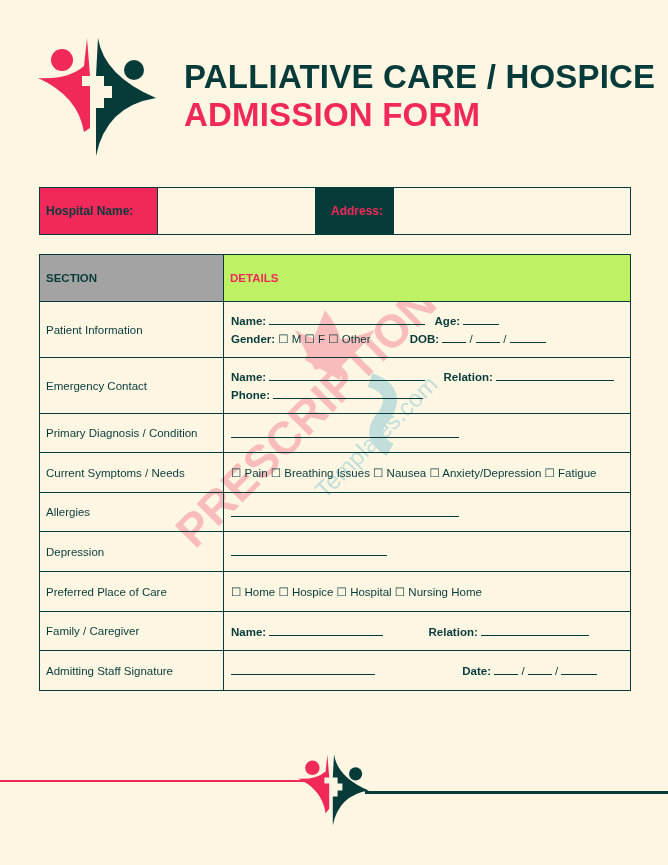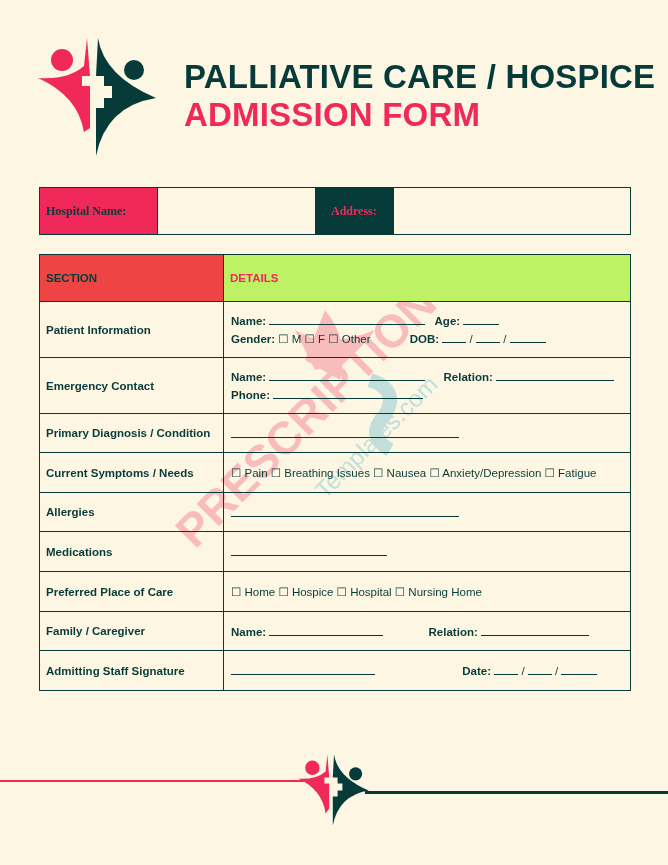--- a/index.html
+++ b/index.html
@@ -6,32 +6,32 @@
   body {
     width:668px; height:865px; background:#fdf6e3; position:relative; overflow:hidden;
     font-family: "Liberation Sans", sans-serif; color:#073b3a;
   }
   .logo { position:absolute; left:38px; top:36px; width:120px; height:122px; }
   .title { position:absolute; left:164px; top:58px; font-weight:bold; letter-spacing:0.2px;margin-left:20px; }
   .title .l1 { font-size:33px; color:#073b3a; line-height:38px; white-space:nowrap; }
   .title .l2 { font-size:33px; color:#f0295a; line-height:38px; white-space:nowrap; }
 
   .hosp { position:absolute; left:39px; top:187px; width:590px; height:46px; border:1.5px solid #073b3a; display:flex; }
-  .hosp .cell { height:100%; display:flex; align-items:center; box-sizing:border-box;font-family:Liberation Serif, serif; }
+  .hosp .cell { height:100%; display:flex; align-items:center; box-sizing:border-box; }
   .hosp .lbl1 { width:118px; background:#f0295a; color:#073b3a; font-weight:bold; font-size:12px; padding-left:6px; border-right:1.5px solid #073b3a; }
   .hosp .val1 { width:157px; background:#fdf6e3; }
   .hosp .lbl2 { width:79px; background:#073b3a; color:#f0295a; font-weight:bold; font-size:12px; padding-left:16px; }
   .hosp .val2 { flex:1; background:#fdf6e3; }
 
   table.form { position:absolute; left:39px; top:254px; width:592px; border-collapse:collapse; table-layout:fixed; }
   table.form td, table.form th { border:1.5px solid #073b3a; font-size:11.5px; box-sizing:border-box; }
   table.form th { height:47px; text-align:left; font-weight:bold; padding-left:6px; }
-  th.sec { width:184px; background:#ef4444; color:#073b3a; }
+  th.sec { width:184px; background:#a3a3a3; color:#073b3a; }
   th.det { background:#bef264; color:#f0295a; }
-  td.sec { font-weight:bold; padding-left:6px; color:#073b3a;margin-top:8px; }
+  td.sec { font-weight:normal; padding-left:6px; color:#073b3a;margin-top:8px; }
   td.det { padding-left:7px; color:#073b3a; position:relative; }
   .b { font-weight:bold; }
   .ln { display:inline-block; border-bottom:1px solid #073b3a; height:10px; vertical-align:baseline; }
   .row2 { line-height:18px; }
 
   .watermark { position:absolute; left:175px; top:300px; width:340px; height:260px; pointer-events:none; }
 
   .footer-line-l { position:absolute; left:0; top:780px; width:305px; height:2px; background:#f0295a; }
   .footer-line-r { position:absolute; left:365px; top:791px; width:303px; height:3px; background:#073b3a; }
   .footer-logo { position:absolute; left:298px; top:752px; width:72px; height:76px; }
@@ -122,21 +122,21 @@
     <td class="sec">Current Symptoms / Needs</td>
     <td class="det">☐ Pain ☐ Breathing Issues ☐ Nausea ☐ Anxiety/Depression ☐ Fatigue</td>
   </tr>
 
   <tr style="height:39px">
     <td class="sec">Allergies</td>
     <td class="det"><span class="ln" style="width:228px"></span></td>
   </tr>
 
   <tr style="height:40px">
-    <td class="sec">Medications</td>
+    <td class="sec">Depression</td>
     <td class="det"><span class="ln" style="width:156px"></span></td>
   </tr>
 
 
   <tr style="height:40px">
     <td class="sec">Preferred Place of Care</td>
     <td class="det">☐ Home ☐ Hospice ☐ Hospital ☐ Nursing Home</td>
   </tr>
 
   <tr style="height:39px">

